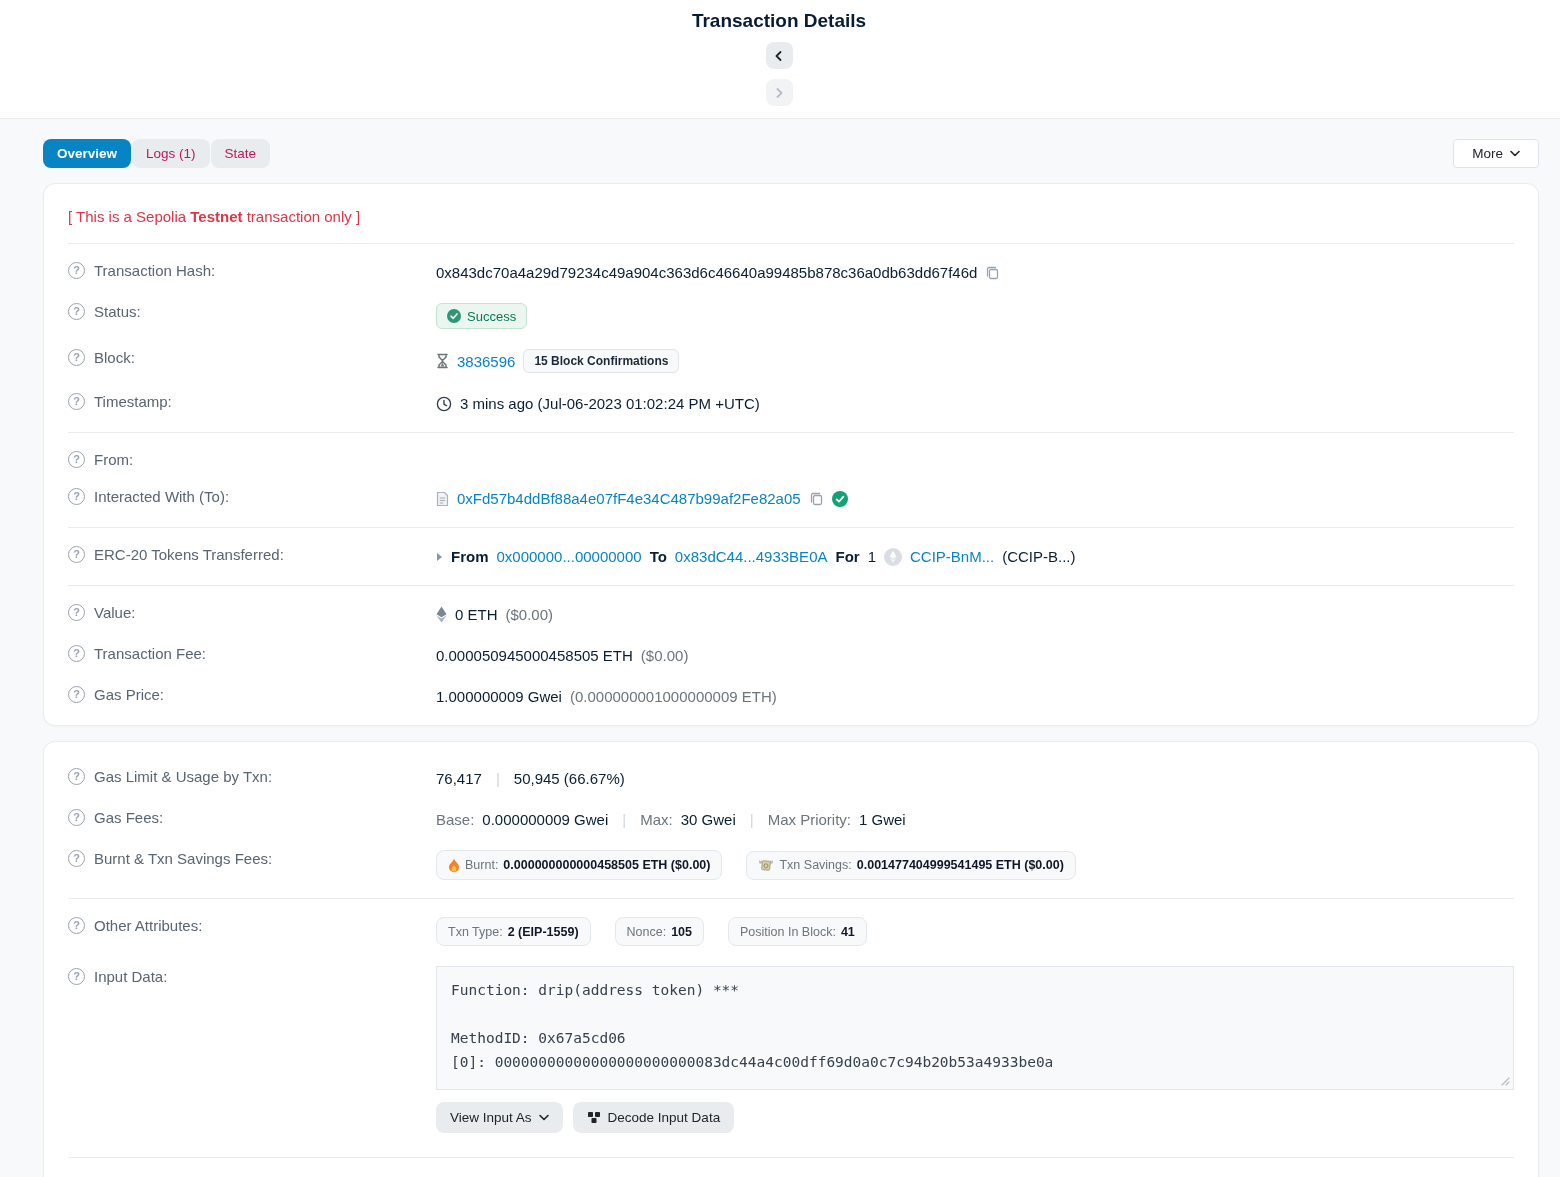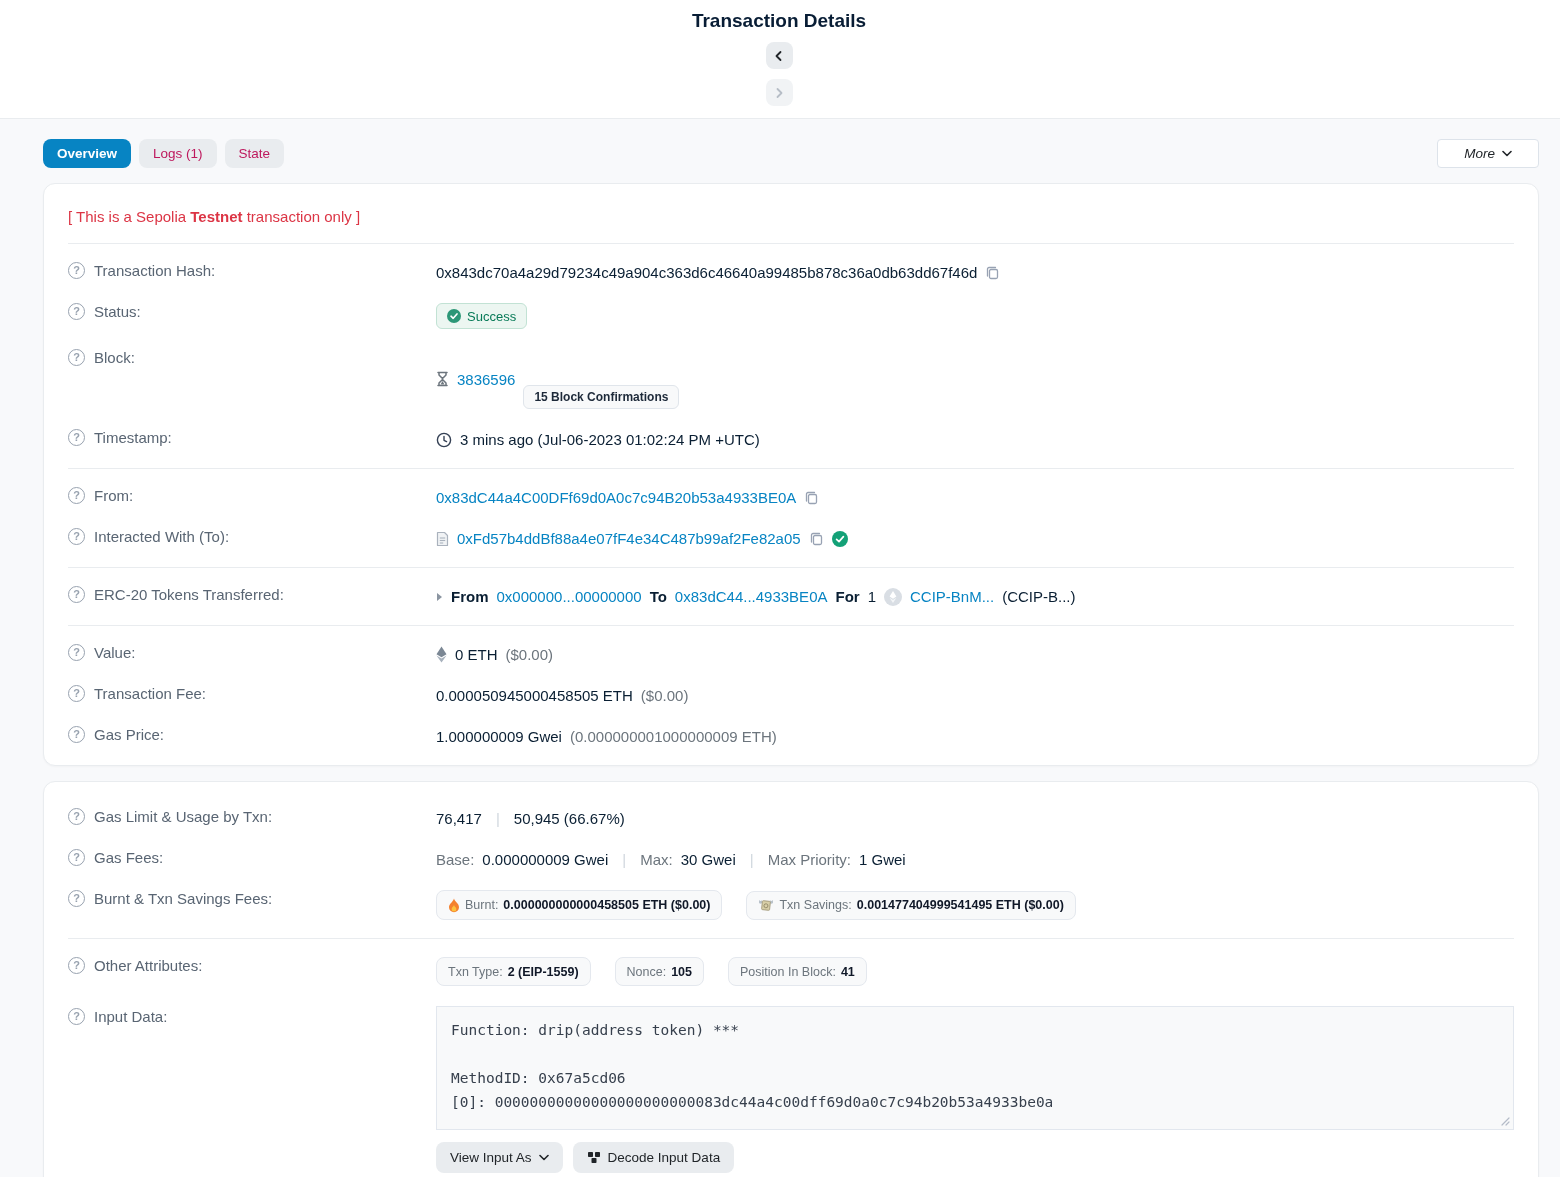--- a/index.html
+++ b/index.html
@@ -22,34 +22,33 @@
     width:27px; height:27px; border:none; border-radius:8px;
     display:inline-flex; align-items:center; justify-content:center;
     cursor:pointer;
   }
   .nav-btn.prev { background:#e9ecef; }
   .nav-btn.next { background:#f1f3f5; }
 
   .content { padding: 20px 21px 0 43px; }
 
   .tabs-row { display:flex; align-items:center; justify-content:space-between; margin-bottom:15px; }
-  .tabs { display:flex; gap:8px; }
+  .tabs { display:flex; gap:1px; }
   .tab {
     border:none; border-radius:8px; padding:7px 14px;
     font-size:13.5px; font-weight:500; cursor:pointer;
     background:#e9ecef; color:#be185d;
     font-family: "Liberation Sans", sans-serif;
   }
   .tab.active { background:#0784c3; color:#fff; font-weight:600; }
   .more-btn {
     background:#fff; border:1px solid #dde3ea; border-radius:4px;
-    padding:6px 26px; font-size:13.5px; color:#212529; cursor:pointer;
+    padding:6px 18px; font-size:13.5px; color:#212529; cursor:pointer;
     display:inline-flex; align-items:center; gap:7px;
     font-family: "Liberation Sans", sans-serif;
-    font-style: italic;
   }
 
   .card {
     background:#fff; border:1px solid #e9ecef; border-radius:12px;
     padding: 8px 24px;
     box-shadow: 0 1px 2px rgba(16,24,40,0.03);
     margin-bottom:15px;
   }
   .card-divider { border:none; border-top:1px solid #e9ecef; margin:8px 0; }
 
@@ -78,21 +77,21 @@
 
   .icon-btn { background:none; border:none; cursor:pointer; display:inline-flex; align-items:center; padding:0; }
 
   .success-badge {
     display:inline-flex; align-items:center; gap:6px;
     background:#ecf6f1; border:1px solid #c2e2d4; border-radius:6px;
     padding:4.5px 10px; color:#077a57; font-size:13px; font-weight:500;
   }
   .confirm-badge {
     background:#f8f9fa; border:1px solid #e0e5eb; border-radius:6px;
-    padding:4px 10px; font-size:12px; font-weight:700; color:#1d2939;margin-top:36px;
+    padding:4px 10px; font-size:12px; font-weight:700; color:#1d2939;
   }
   .fee-badge, .attr-badge {
     display:inline-flex; align-items:center; gap:5px;
     background:#f8f9fa; border:1px solid #e4e8ee; border-radius:8px;
     padding:6.5px 11px; font-size:12.5px; color:#6c757d; white-space:nowrap;
   }
   .fee-badge b, .attr-badge b { color:#101828; font-weight:700; }
   .badge-group { display:flex; gap:24px; flex-wrap:wrap; }
 
   .input-col { flex:1; }
@@ -229,31 +228,20 @@
         <span>3 mins ago (Jul-06-2023 01:02:24 PM +UTC)</span>
       </div>
     </div>
 
     <hr class="card-divider">
 
     <div class="row">
       <div class="row-label">
         <span class="q-icon">?</span>
         <span>From:</span>
-      </div>
-      <div class="row-value">
-        <a class="link">0x83dC44a4C00DFf69d0A0c7c94B20b53a4933BE0A</a>
-        <button class="icon-btn">
-          <span>
-            <svg width="15" height="15" viewBox="0 0 15 15">
-                <rect x="4.5" y="4.5" width="8" height="9" rx="1.5" fill="none" stroke="#98a2b3" stroke-width="1.3"></rect>
-                <path d="M10.5 2.5 H4 a1.5 1.5 0 0 0 -1.5 1.5 v7" fill="none" stroke="#98a2b3" stroke-width="1.3" stroke-linecap="round"></path>
-              </svg>
-          </span>
-        </button>
       </div>
     </div>
 
     <div class="row">
       <div class="row-label">
         <span class="q-icon">?</span>
         <span>Interacted With (To):</span>
       </div>
       <div class="row-value">
         <span>

